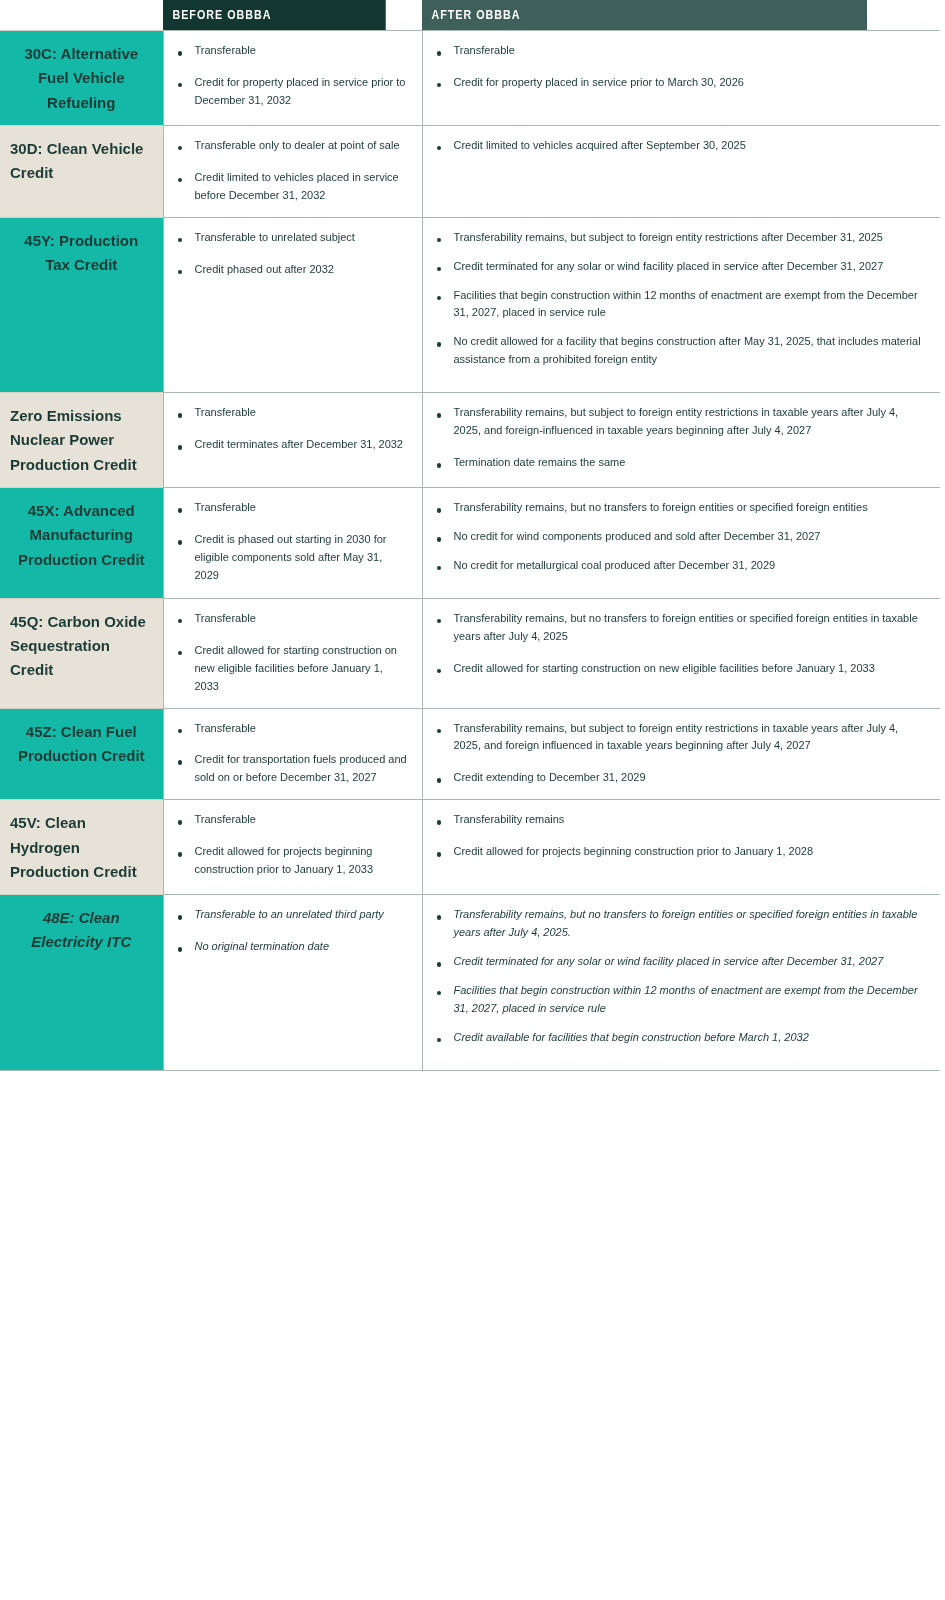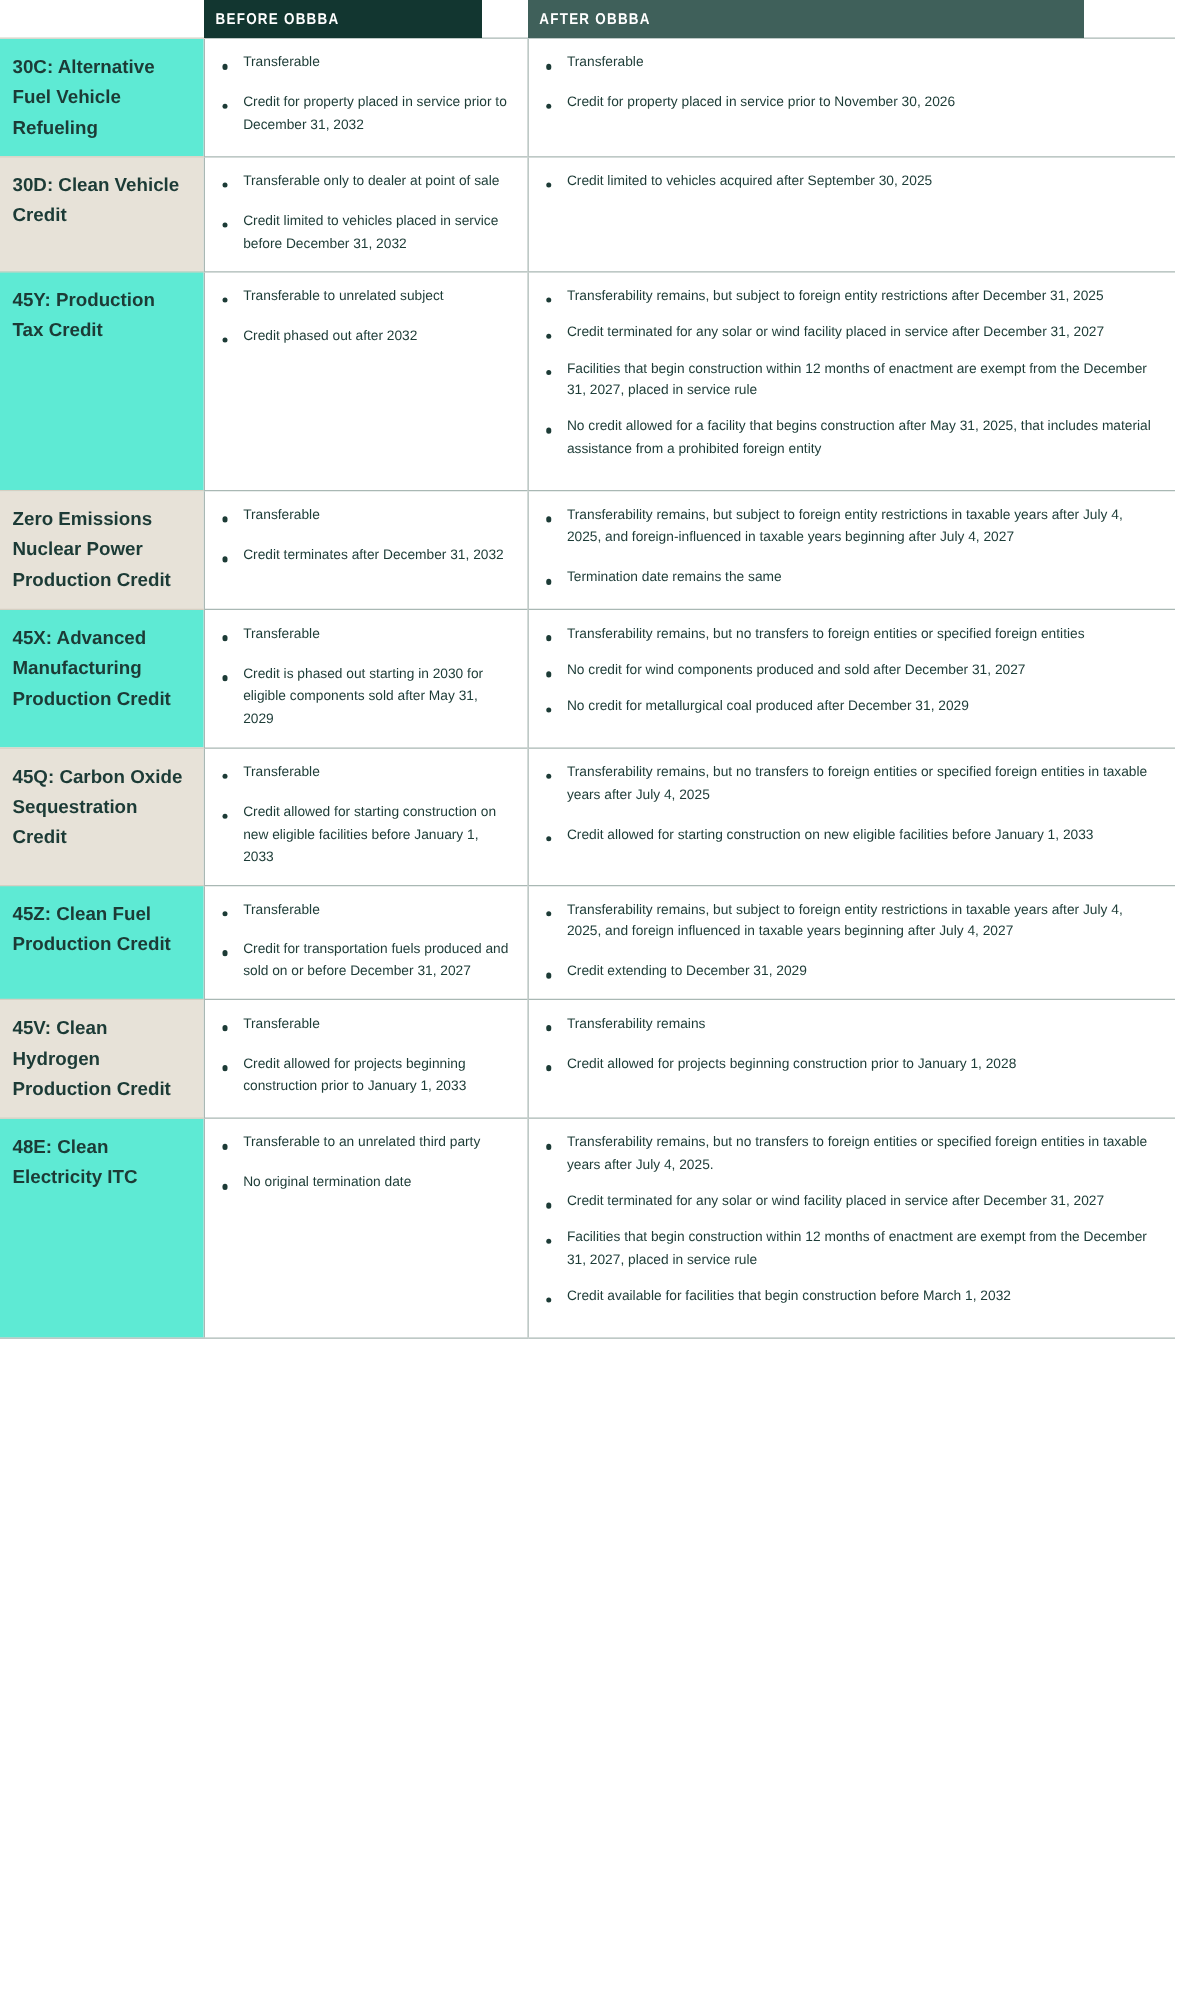--- a/index.html
+++ b/index.html
@@ -70,31 +70,32 @@
   }
 
   
   tbody td {
     vertical-align: top;
     padding: 0;
     border-top: 1px solid #a9b8b4;
   }
   tbody tr:last-child td {
     border-bottom: 1px solid #a9b8b4;
+    font-style: italic;
   }
 
   td.credit {
     padding: 11px 10px 10px 10px;
     font-weight: 700;
     font-size: 15px;
     line-height: 1.62;
     color: #1c3b36;
     border-top-color: #d6cfc2;
   }
-  tr.shade-a td.credit { background: #5eead4; }
+  tr.shade-a td.credit { background: #14b8a6; text-align: center; }
   tr.shade-b td.credit { background: #e7e2d8; margin-top: 16px; }
 
   td.before, td.after {
     background: #ffffff;
     padding: 11px 12px 12px 10px;
   }
   td.before { border-left: 1px solid #a9b8b4; }
   td.after  { border-left: 1px solid #a9b8b4; }
 
   ul.blist {
@@ -150,21 +151,21 @@
           <td class="credit">30C: Alternative Fuel Vehicle Refueling</td>
           <td class="before">
             <ul class="blist">
               <li>Transferable</li>
               <li>Credit for property placed in service prior to December 31, 2032</li>
             </ul>
           </td>
           <td class="after">
             <ul class="blist">
               <li>Transferable</li>
-              <li>Credit for property placed in service prior to November 30, 2026</li>
+              <li>Credit for property placed in service prior to March 30, 2026</li>
             </ul>
           </td>
         </tr>
         <tr class="shade-b">
           <td class="credit">30D: Clean Vehicle Credit</td>
           <td class="before">
             <ul class="blist">
               <li>Transferable only to dealer at point of sale</li>
               <li>Credit limited to vehicles placed in service before December 31, 2032</li>
             </ul>

